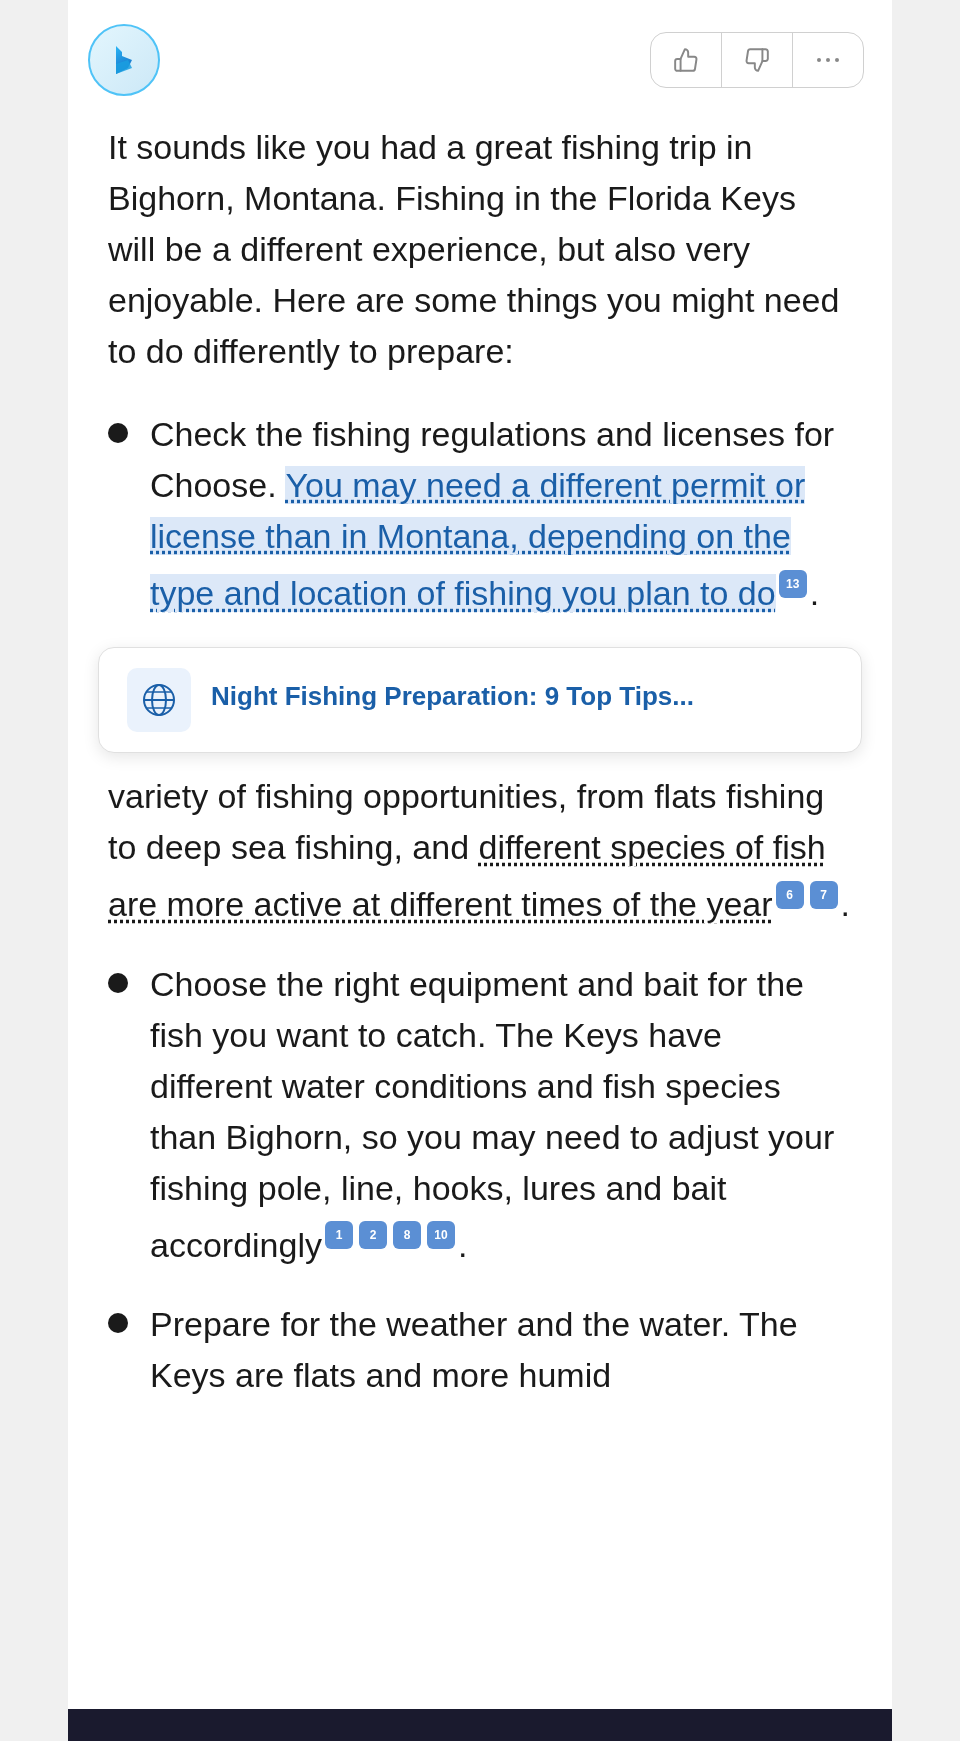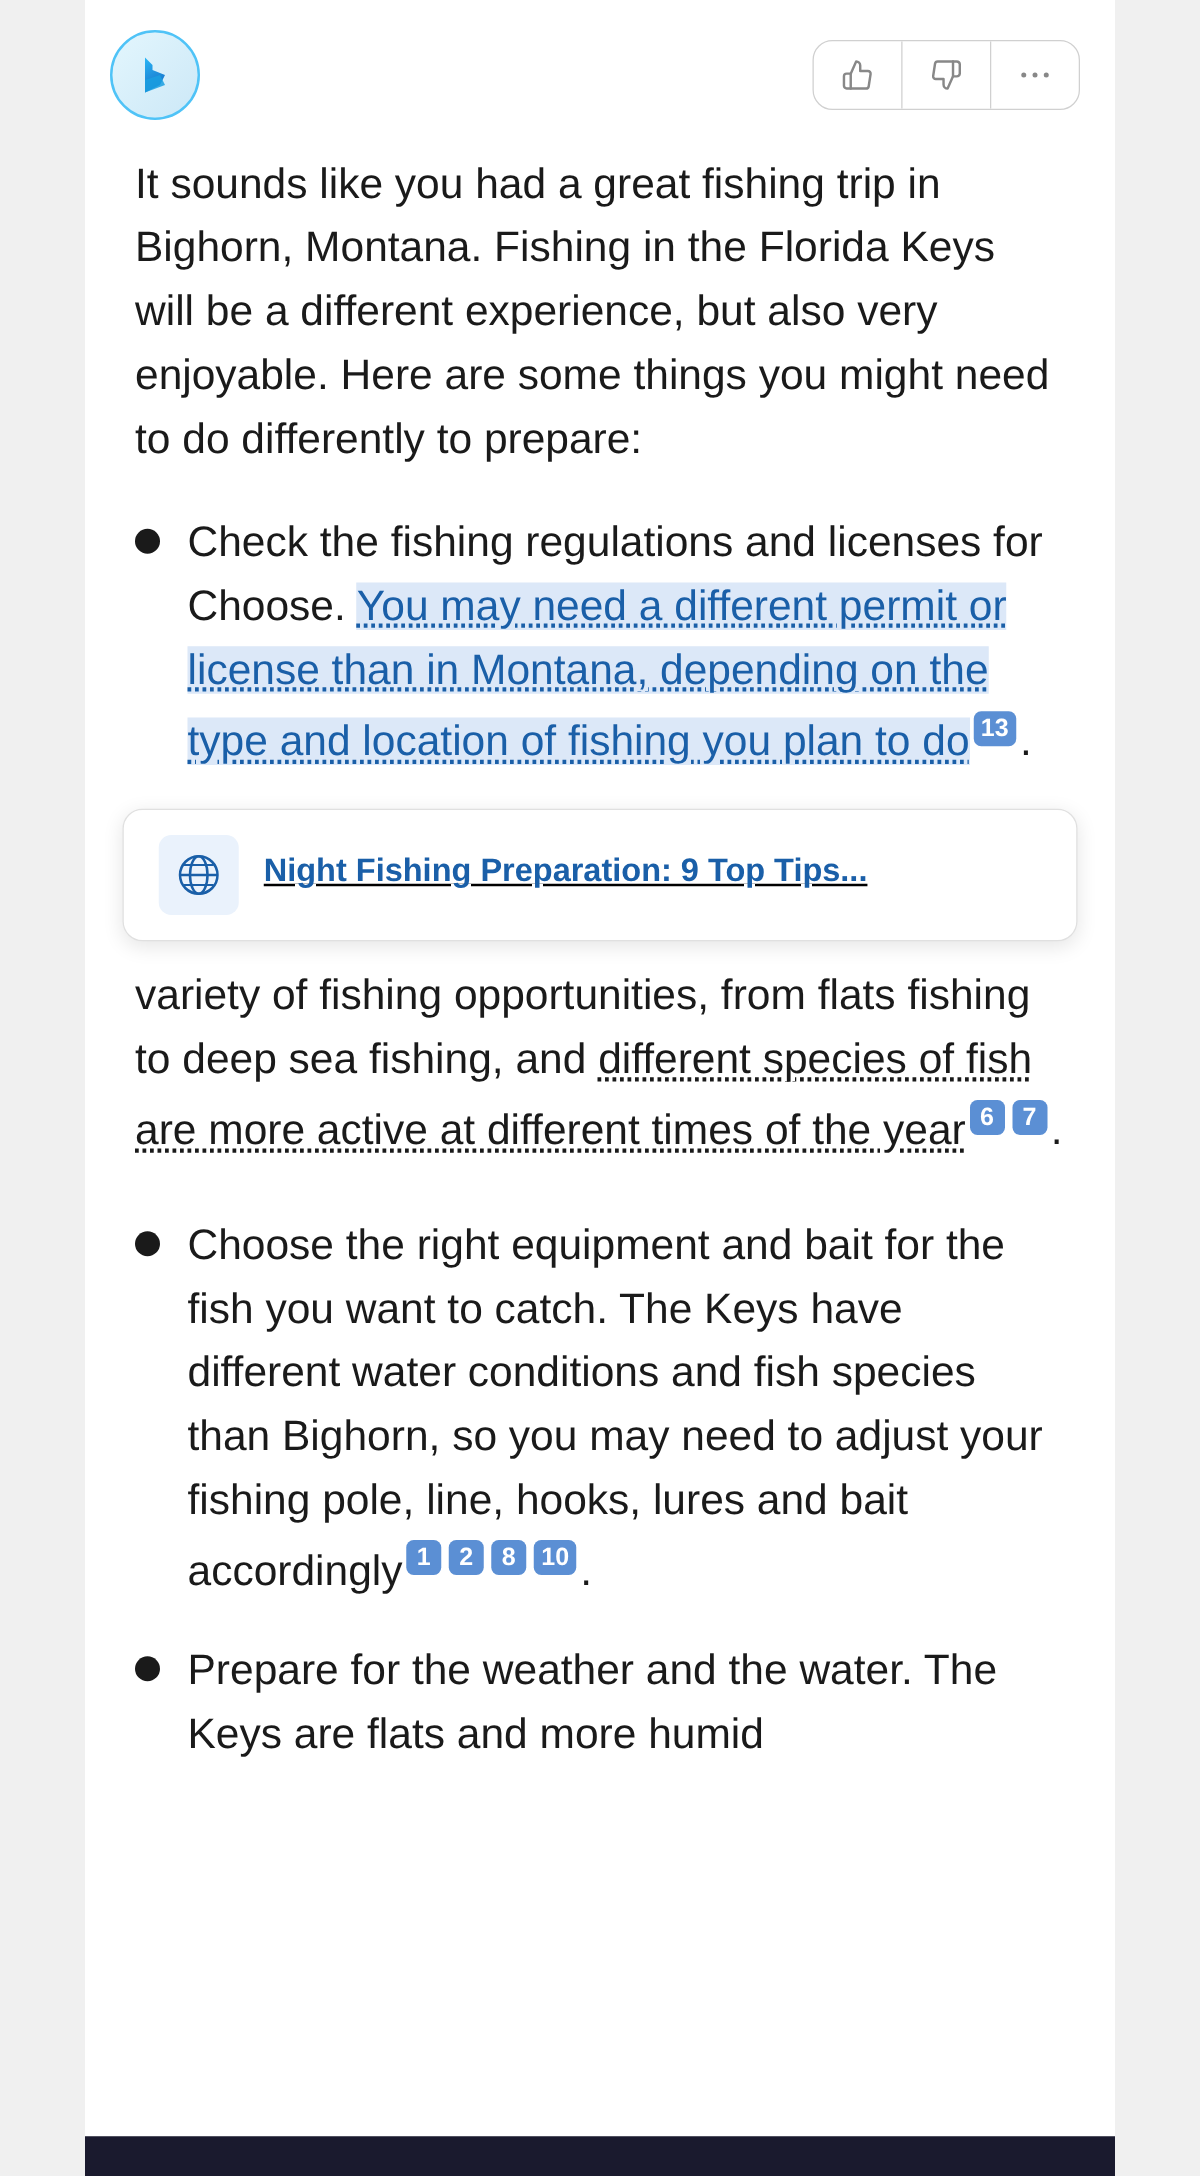--- a/index.html
+++ b/index.html
@@ -132,21 +132,21 @@
       text-underline-offset: 3px;
       display: inline;
     }
 
     .citation {
       display: inline-flex;
       align-items: center;
       justify-content: center;
       background: #5b8fd4;
       color: #ffffff;
-      font-size: 20px;
+      font-size: 12px;
       font-weight: 600;
       min-width: 28px;
       height: 28px;
       border-radius: 6px;
       padding: 0 6px;
       margin: 0 3px;
       vertical-align: middle;
       position: relative;
       top: -2px;
     }
@@ -154,21 +154,20 @@
     .tooltip-card {
       background: #ffffff;
       border: 1.5px solid #e0e0e0;
       border-radius: 16px;
       padding: 20px 28px;
       margin: 18px -10px 18px -10px;
       display: flex;
       align-items: center;
       gap: 20px;
       box-shadow: 0 4px 16px rgba(0,0,0,0.10);
-      text-decoration: underline;
     }
 
     .tooltip-globe {
       color: #1a5fa8;
       font-size: 40px;
       flex-shrink: 0;
       background: #eaf2fc;
       border-radius: 10px;
       width: 64px;
       height: 64px;
@@ -191,21 +190,21 @@
 
     .tooltip-url {
       font-size: 22px;
       color: #2e7d32;
     }
 
     .continued-text {
       font-size: 34px;
       line-height: 1.5;
       color: #1a1a1a;
-      margin-bottom: 40px;
+      margin-bottom: 28px;
     }
 
     .continued-text .underlined-text {
       text-decoration: underline;
       text-decoration-style: dotted;
       text-underline-offset: 3px;
     }
   </style>
 </head>
 <body>

